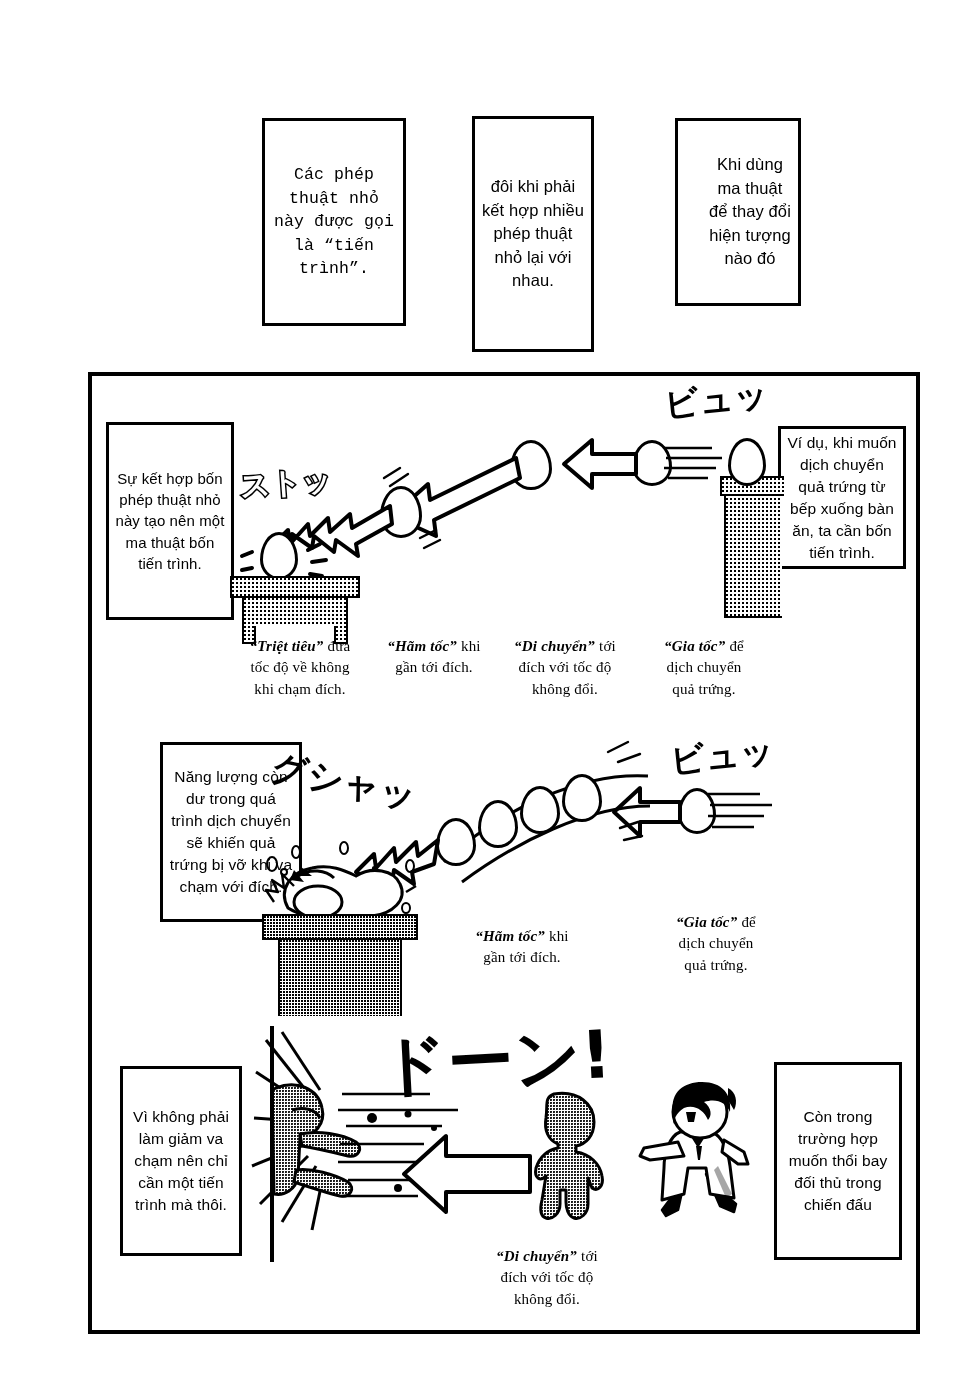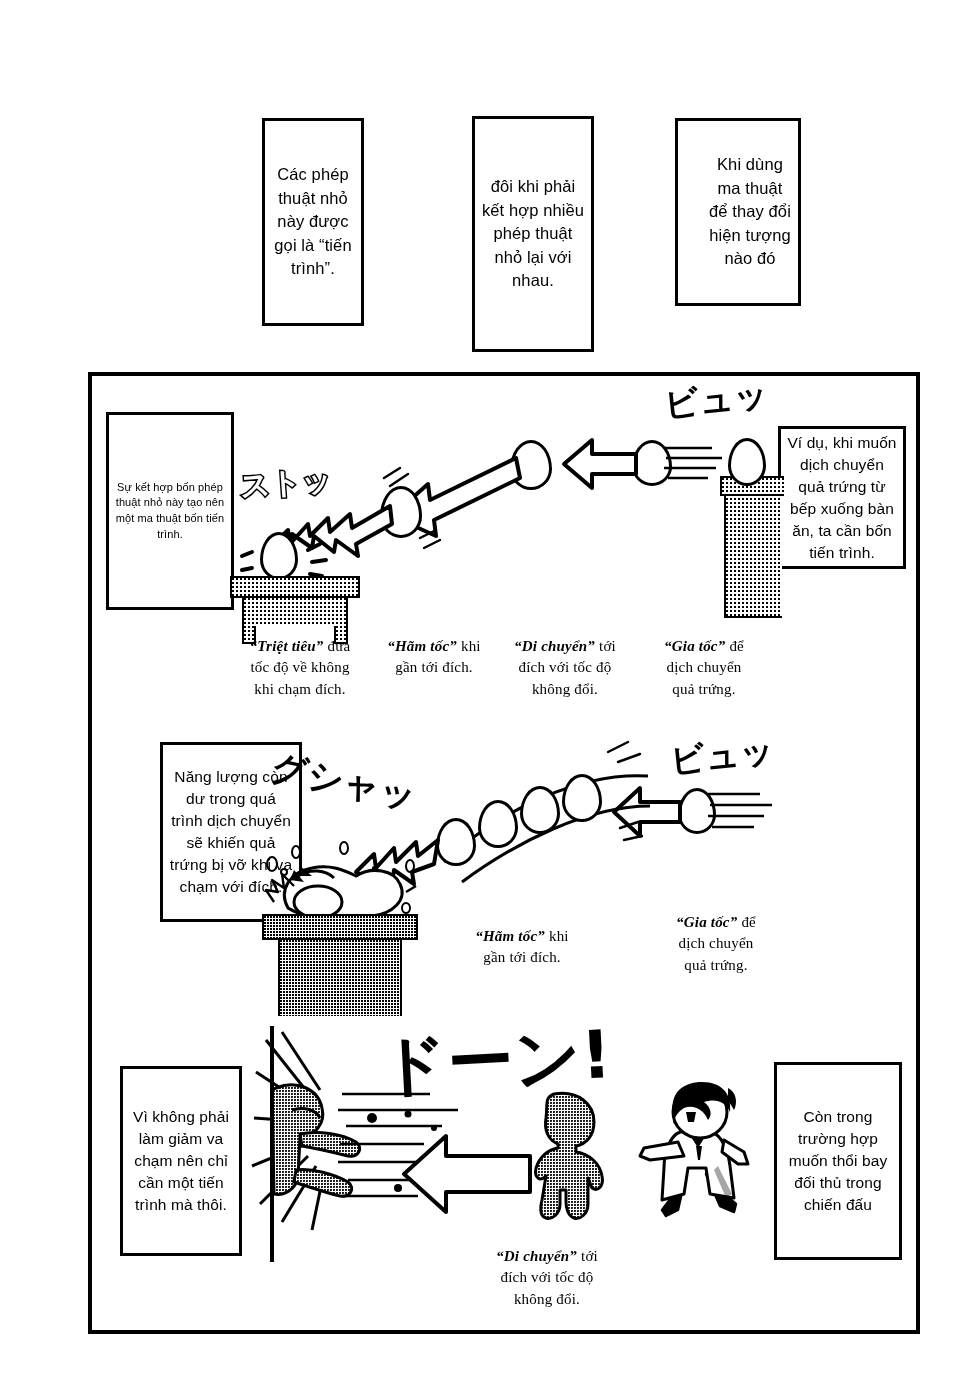--- a/index.html
+++ b/index.html
@@ -111,35 +111,35 @@
     white-space: nowrap;
     line-height: 1;
   }
 
   svg { display: block; overflow: visible; }
   .abs { position: absolute; }
 </style>
 </head>
 <body>
 
-<div class="panel top-box" style="left:262px; top:118px; width:102px; height:208px;">
+<div class="panel top-box" style="left:262px; top:118px; width:144px; height:208px;font-family:Liberation Mono, monospace;">
   <p>Các phép thuật nhỏ này được gọi là “tiến trình”.</p>
 </div>
 
 <div class="panel top-box" style="left:472px; top:116px; width:122px; height:236px;">
   <p>đôi khi phải kết hợp nhiều phép thuật nhỏ lại với nhau.</p>
 </div>
 
 <div class="panel top-box" style="left:675px; top:118px; width:126px; height:188px;padding-left:24px;">
   <p>Khi dùng ma thuật để thay đổi hiện tượng nào đó</p>
 </div>
 
 <div id="main-frame">
 
-  <div class="panel" style="left:14px; top:36px; width:128px; height:198px; font-size:11px;">
+  <div class="panel" style="left:14px; top:46px; width:128px; height:198px; font-size:15px;">
     <p>Sự kết hợp bốn phép thuật nhỏ này tạo nên một ma thuật bốn tiến trình.</p>
   </div>
 
   <div class="panel" style="left:686px; top:50px; width:128px; height:143px; font-size:15.5px;">
     <p>Ví dụ, khi muốn dịch chuyển quả trứng từ bếp xuống bàn ăn, ta cần bốn tiến trình.</p>
   </div>
 
   <div class="abs halftone" style="left:632px; top:104px; width:58px; height:138px; border-right:none;"></div>
   <div class="abs halftone" style="left:628px; top:100px; width:64px; height:20px; border-right:none;"></div>
 

